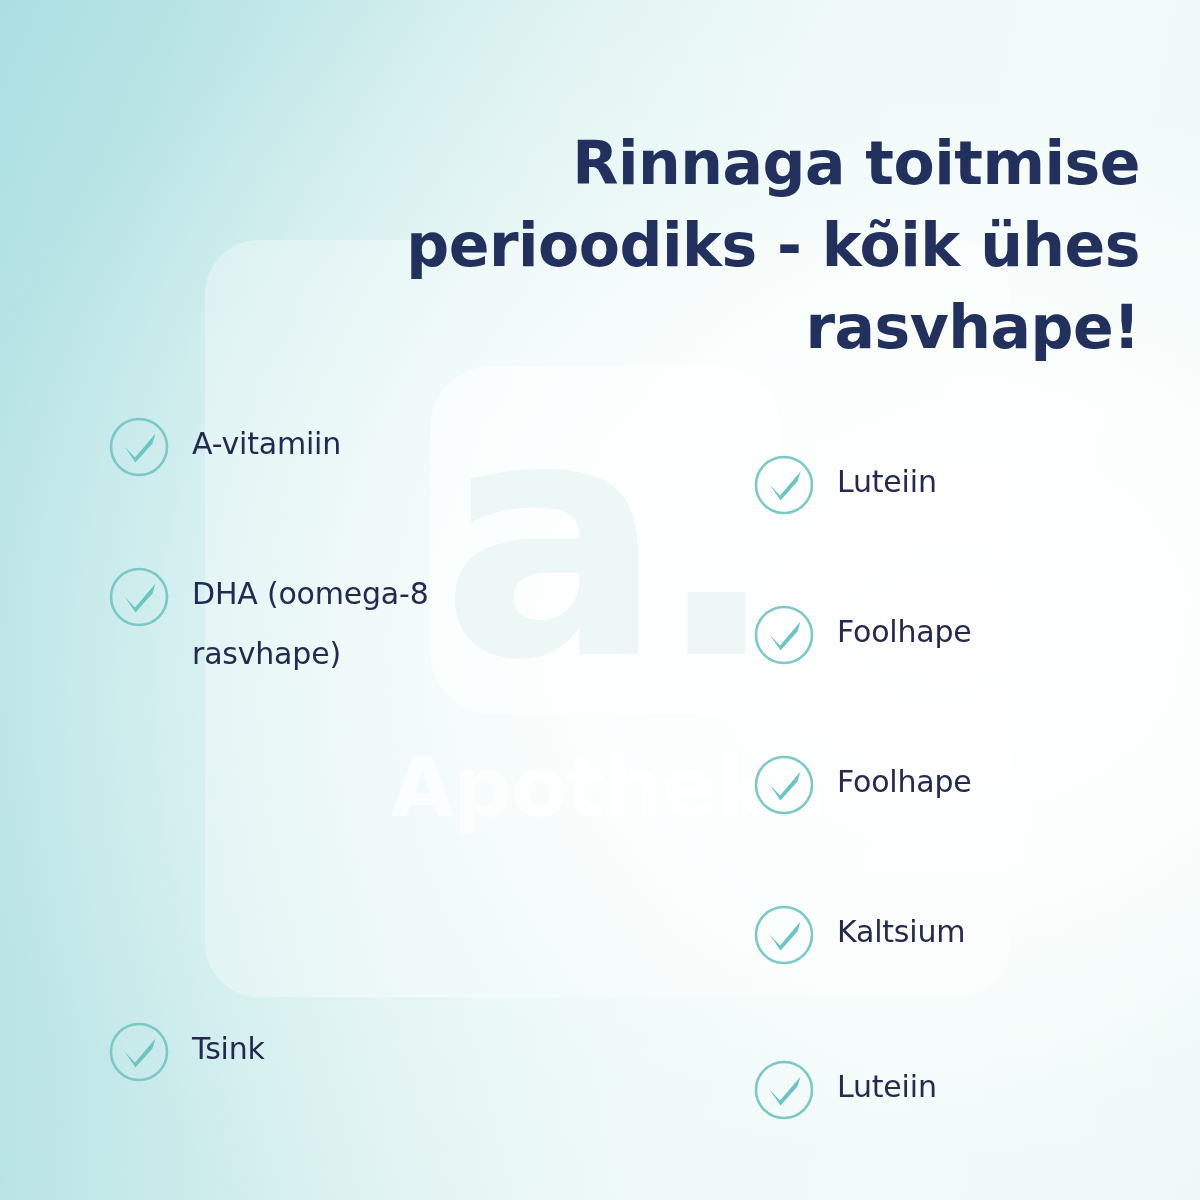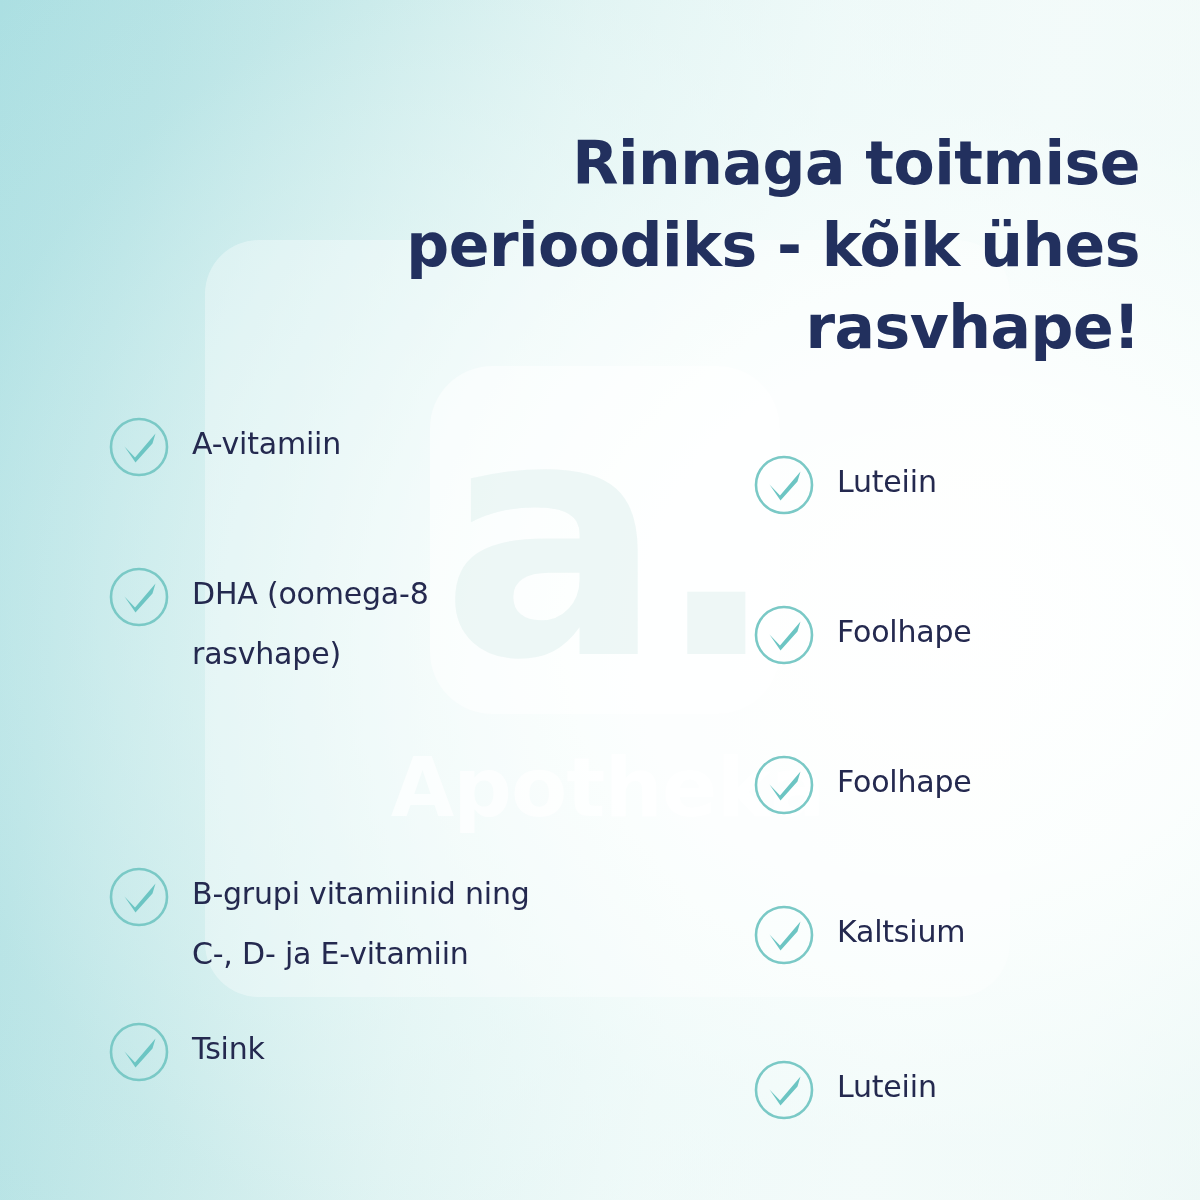--- a/index.html
+++ b/index.html
@@ -161,28 +161,20 @@
     <div class="item col-l" style="top:564px">
       <svg class="check-icon" viewBox="0 0 62 62">
         <circle cx="31" cy="31" r="28" fill="none" stroke="#7ac9c6" stroke-width="2.6"></circle>
         <path d="M16.5 30.5 L27 41.5 L47.5 17.5 L44.5 27.5 L27.5 46.5 Z" fill="#6cc5c3"></path>
       </svg>
       <span class="item-label">DHA (oomega-8
 rasvhape)</span>
     </div>
 
 
-    <div class="item col-l" style="top:864px">
-      <svg class="check-icon" viewBox="0 0 62 62">
-        <circle cx="31" cy="31" r="28" fill="none" stroke="#7ac9c6" stroke-width="2.6"></circle>
-        <path d="M16.5 30.5 L27 41.5 L47.5 17.5 L44.5 27.5 L27.5 46.5 Z" fill="#6cc5c3"></path>
-      </svg>
-      <span class="item-label">B-grupi vitamiinid ning
-C-, D- ja E-vitamiin</span>
-    </div>
 
     <div class="item col-l" style="top:1019px">
       <svg class="check-icon" viewBox="0 0 62 62">
         <circle cx="31" cy="31" r="28" fill="none" stroke="#7ac9c6" stroke-width="2.6"></circle>
         <path d="M16.5 30.5 L27 41.5 L47.5 17.5 L44.5 27.5 L27.5 46.5 Z" fill="#6cc5c3"></path>
       </svg>
       <span class="item-label">Tsink</span>
     </div>
 
     <div class="item col-r" style="top:414px">

